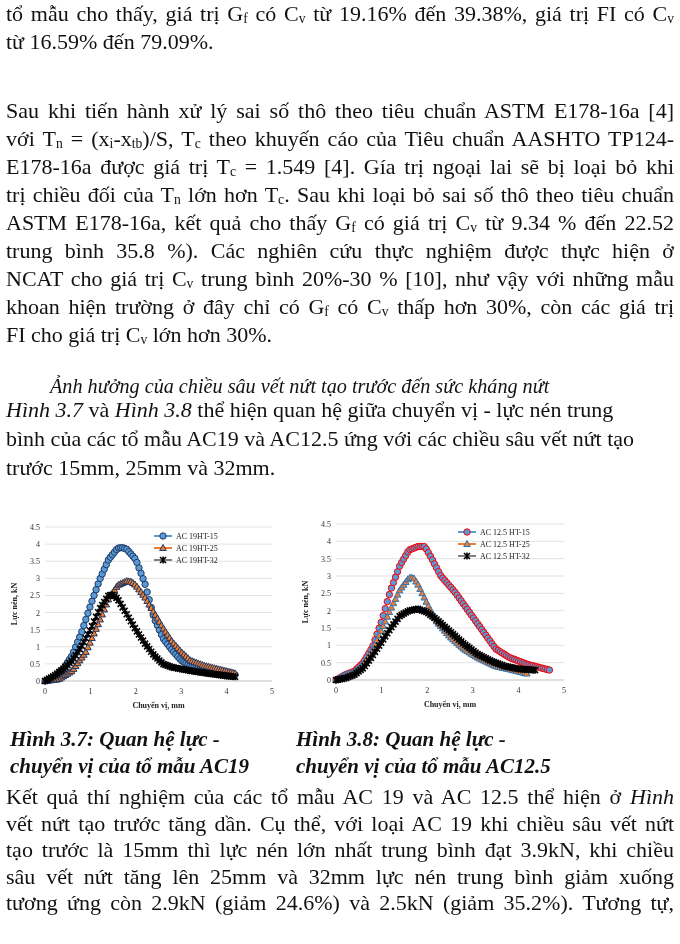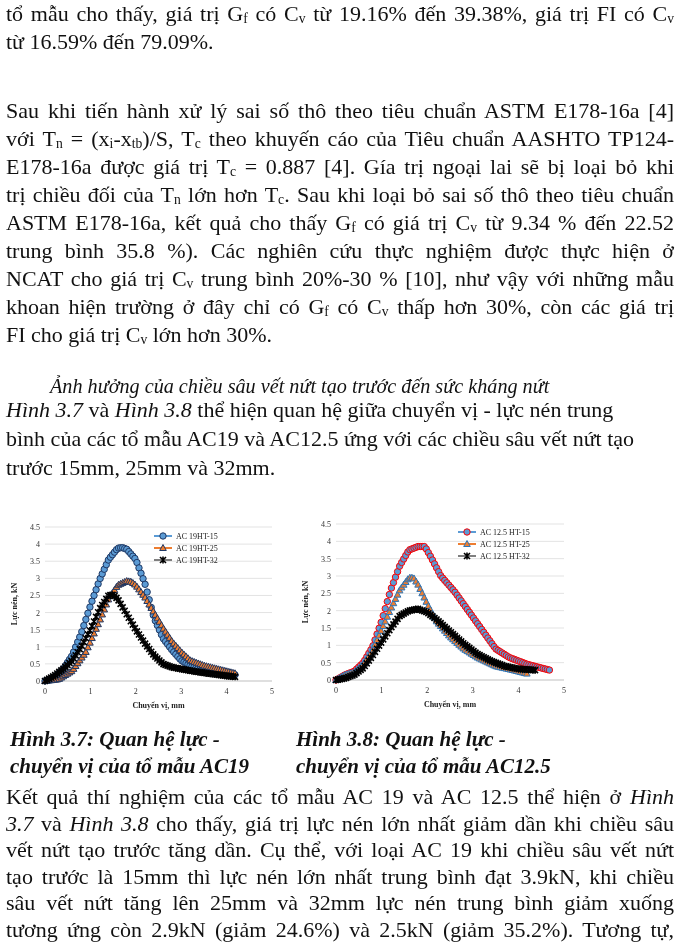--- a/index.html
+++ b/index.html
@@ -19,21 +19,21 @@
 <body>
 
 <div class="para" style="top:0px;">
   <span class="ln just"><span>tổ mẫu cho thấy, giá trị G</span><sub>f</sub><span> có C</span><sub>v</sub><span> từ 19.16%  đến 39.38%, giá trị FI có C</span><sub>v</sub></span>
   <span class="ln">từ 16.59% đến 79.09%.</span>
 </div>
 
 <div class="para" style="top:57px;margin-top:40px;">
   <span class="ln just">Sau khi tiến hành xử lý sai số thô theo tiêu chuẩn ASTM E178-16a [4]</span>
   <span class="ln just"><span>với T</span><sub>n</sub><span> = (x</span><sub>i</sub><span>-x</span><sub>tb</sub><span>)/S, T</span><sub>c</sub><span> theo khuyến cáo của Tiêu chuẩn AASHTO TP124-</span></span>
-  <span class="ln just"><span>E178-16a được giá trị T</span><sub>c</sub><span> = 0.887 [4]. Gía trị ngoại lai sẽ bị loại bỏ khi</span></span>
+  <span class="ln just"><span>E178-16a được giá trị T</span><sub>c</sub><span> = 1.549 [4]. Gía trị ngoại lai sẽ bị loại bỏ khi</span></span>
   <span class="ln just"><span>trị chiều đối của T</span><sub>n</sub><span> lớn hơn T</span><sub>c</sub><span>. Sau khi loại bỏ sai số thô theo tiêu chuẩn</span></span>
   <span class="ln just"><span>ASTM E178-16a, kết quả cho thấy G</span><sub>f</sub><span> có giá trị C</span><sub>v</sub><span> từ 9.34 % đến 22.52</span></span>
   <span class="ln just">trung bình 35.8 %). Các nghiên cứu thực nghiệm được thực hiện ở</span>
   <span class="ln just"><span>NCAT cho giá trị C</span><sub>v</sub><span> trung bình 20%-30 % [10], như vậy với những mẫu</span></span>
   <span class="ln just"><span>khoan hiện trường ở đây chỉ có G</span><sub>f</sub><span> có C</span><sub>v</sub><span> thấp hơn 30%, còn các giá trị</span></span>
   <span class="ln"><span>FI cho giá trị C</span><sub>v</sub><span> lớn hơn 30%.</span></span>
 </div>
 
 <div class="heading">Ảnh hưởng của chiều sâu vết nứt tạo trước đến sức kháng nứt</div>
 
@@ -722,18 +722,17 @@
   <div>Hình 3.7: Quan hệ lực -</div>
   <div>chuyển vị của tổ mẫu AC19</div>
 </div>
 <div class="caption" style="left:296px;top:726px;width:300px;">
   <div>Hình 3.8: Quan hệ lực -</div>
   <div>chuyển vị của tổ mẫu AC12.5</div>
 </div>
 
 <div class="para" style="top:784px;line-height:26.5px;">
   <span class="ln just"><span>Kết quả thí nghiệm của các tổ mẫu AC 19 và AC 12.5 thể hiện ở </span><span class="ital">Hình</span></span>
-  <span class="ln just"><span class="ital">3.7</span><span> và </span><span class="ital">Hình 3.8</span><span> cho thấy, giá trị lực nén lớn nhất giảm dần khi chiều sâu</span></span>
   <span class="ln just">vết nứt tạo trước tăng dần. Cụ thể, với loại AC 19 khi chiều sâu vết nứt</span>
   <span class="ln just">tạo trước là 15mm thì lực nén lớn nhất trung bình đạt 3.9kN, khi chiều</span>
   <span class="ln just">sâu vết nứt tăng lên 25mm và 32mm lực nén trung bình giảm xuống</span>
   <span class="ln just">tương ứng còn 2.9kN (giảm 24.6%) và 2.5kN (giảm 35.2%). Tương tự,</span>
 </div>
 
 </body></html>

